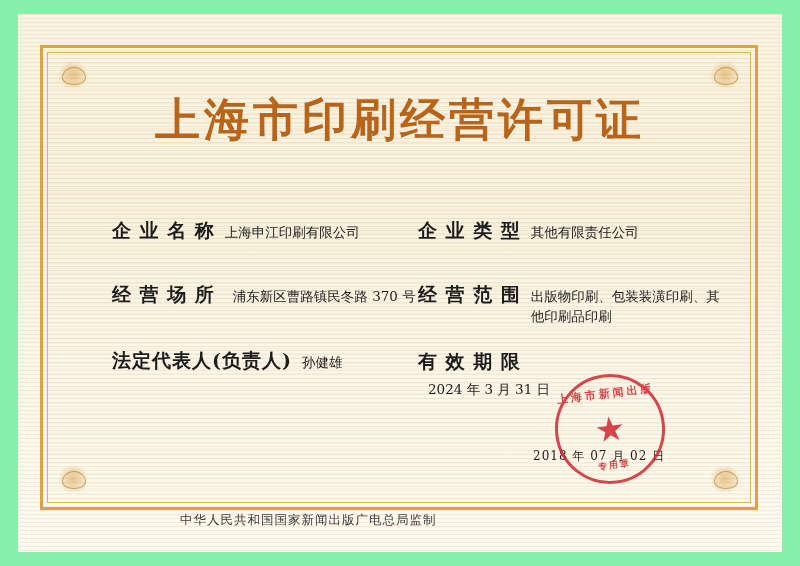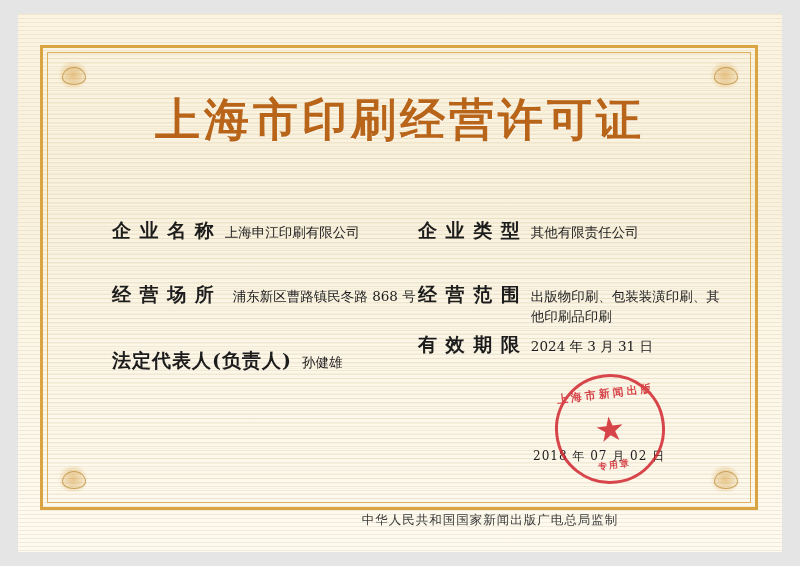--- a/index.html
+++ b/index.html
@@ -12,21 +12,21 @@
     height: 566px;
     overflow: hidden;
     font-family: "Liberation Sans", sans-serif;
   }
 
   .certificate {
     position: absolute;
     left: 0; top: 0;
     width: 800px;
     height: 566px;
-    background: #e5e5e5;
+    background: #86efac;
   }
 
   
   .paper {
     position: absolute;
     left: 18px; top: 14px;
     width: 764px;
     height: 538px;
     background:
       repeating-linear-gradient(
@@ -140,21 +140,21 @@
     margin-left: 10px;
     padding-top: 5px;
   }
   .field-value.wide { width: 190px; }
 
   .f-name     { left: 112px; top: 218px; }
   .f-type     { left: 418px; top: 218px; }
   .f-addr     { left: 112px; top: 282px; gap: 8px; }
   .f-scope    { left: 418px; top: 282px; }
   .f-legal    { left: 112px; top: 348px; }
-  .f-valid    { left: 418px; top: 332px; }
+  .f-valid    { left: 418px; top: 349px; flex-direction: column; }
 
   .issuer {
     position: absolute;
     left: 455px;
     top: 418px;
     font-family: "DejaVu Serif", "Liberation Serif", serif;
     font-size: 14px;
     color: #1c1c1c;
     letter-spacing: 0.5px;
   }
@@ -204,21 +204,21 @@
   .seal-star span {
     position: absolute;
     transform: translate(-50%, -50%);
     display: block;
   }
 
   .footer {
     position: absolute;
     left: 0; top: 512px;
     width: 800px;
-    text-align: center;
+    text-align: left;
     font-family: "DejaVu Serif", "Liberation Serif", serif;
     font-size: 12.5px;
     color: #3a3a3a;
     letter-spacing: 1px;
   }
   .footer-inner {
     display: inline-block;
     padding-left: 180px;
   }
 </style>
@@ -246,21 +246,21 @@
     <div class="field-value">上海申江印刷有限公司</div>
   </div>
 
   <div class="field f-type">
     <div class="field-label">企 业 类 型</div>
     <div class="field-value">其他有限责任公司</div>
   </div>
 
   <div class="field f-addr">
     <div class="field-label">经 营 场 所</div>
-    <div class="field-value">浦东新区曹路镇民冬路 868 号</div>
+    <div class="field-value">浦东新区曹路镇民冬路 370 号</div>
   </div>
 
   <div class="field f-scope">
     <div class="field-label">经 营 范 围</div>
     <div class="field-value wide">出版物印刷、包装装潢印刷、其他印刷品印刷</div>
   </div>
 
   <div class="field f-legal">
     <div class="field-label">法定代表人(负责人)</div>
     <div class="field-value">孙健雄</div>

